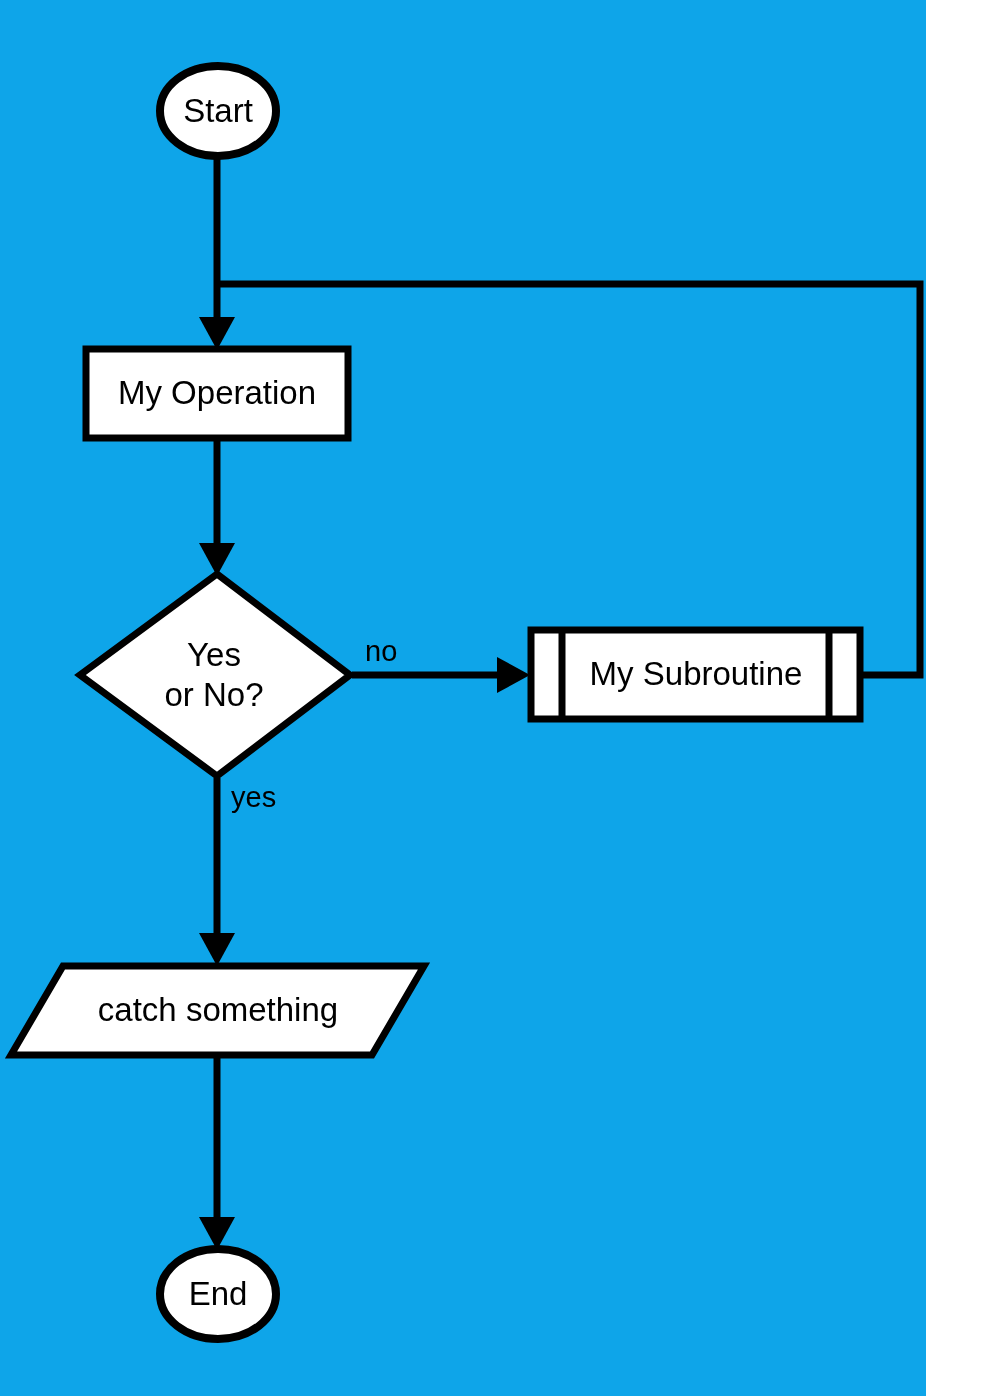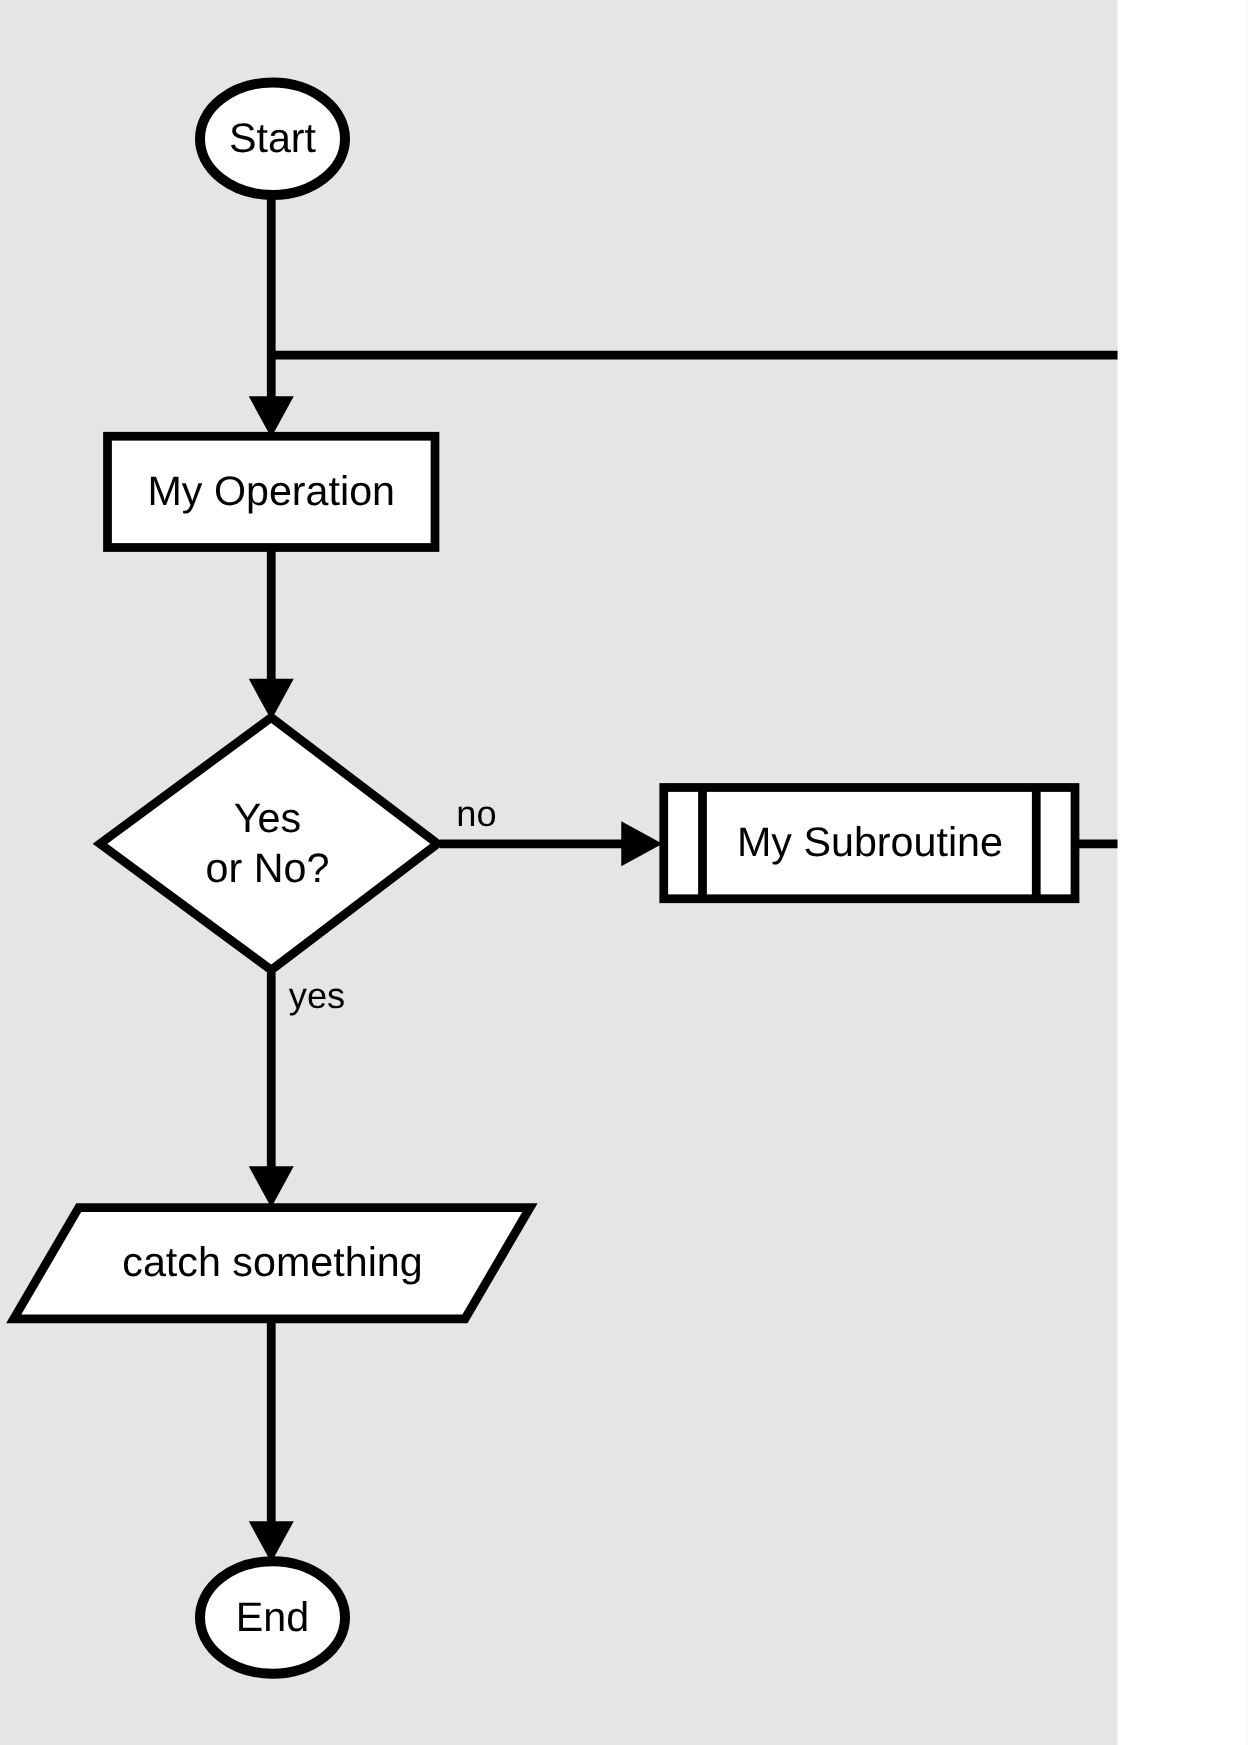--- a/index.html
+++ b/index.html
@@ -8,22 +8,23 @@
     padding: 0;
     background: #ffffff;
   }
   body {
     font-family: "Liberation Sans", sans-serif;
   }
   #canvas {
     position: relative;
     width: 894px;
     height: 1396px;
-    background: #e5e5e5;
+    background: #0ea5e9;
     overflow: hidden;
+    padding-left: 32px;
   }
   #flow-svg {
     position: absolute;
     top: 0;
     left: 0;
     width: 998px;
     height: 1396px;
   }
   .shape-stroke {
     fill: #ffffff;

